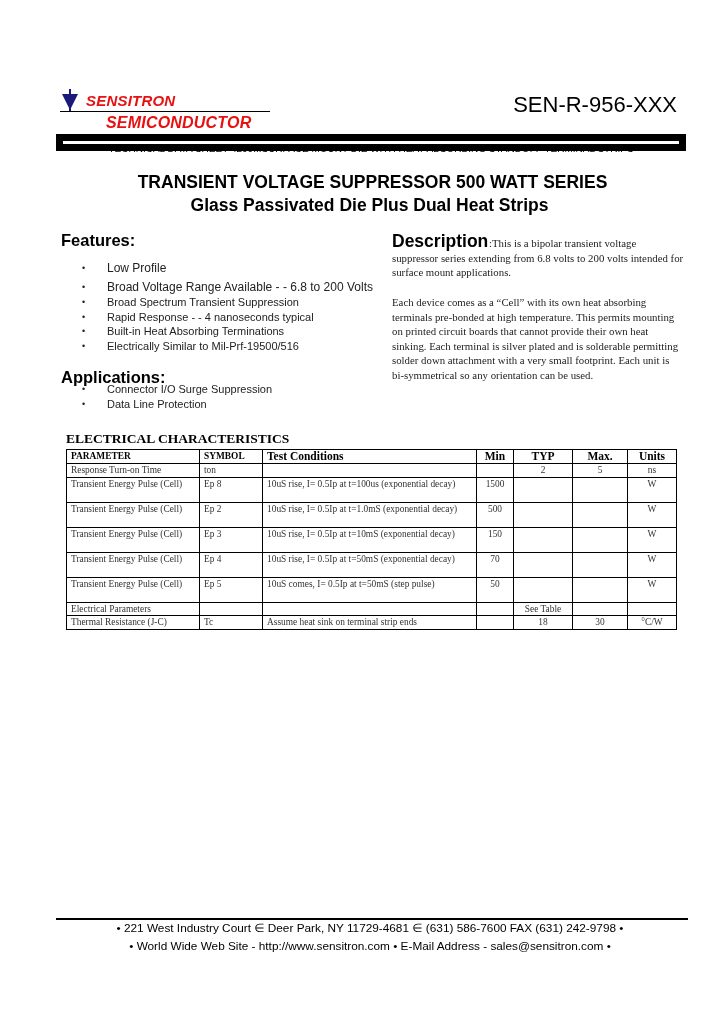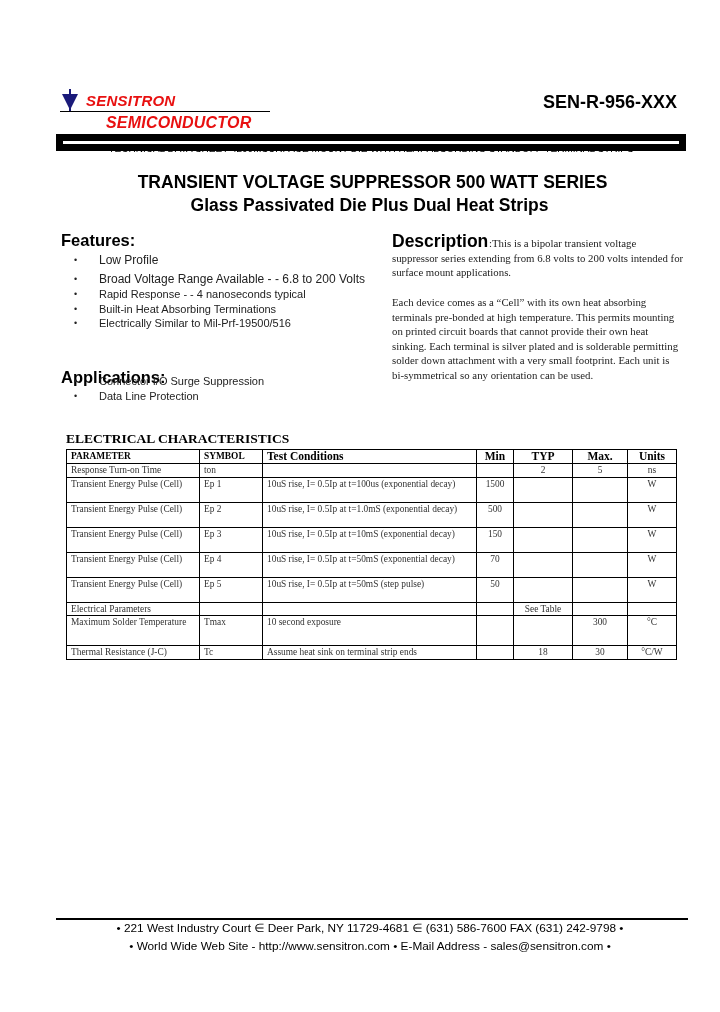--- a/index.html
+++ b/index.html
@@ -5,30 +5,30 @@
   html, body { margin: 0; padding: 0; background: #ffffff; }
   body { width: 720px; height: 1012px; position: relative; overflow: hidden; font-family: "Liberation Sans", sans-serif; color: #000; }
 
   
   .logo-tri { position: absolute; left: 62px; top: 94px; width: 0; height: 0;
     border-left: 8px solid transparent; border-right: 8px solid transparent; border-top: 16px solid #1a1a7a; }
   .logo-stem { position: absolute; left: 69px; top: 89px; width: 2px; height: 22px; background: #1a1a7a; }
   .logo-line { position: absolute; left: 60px; top: 111px; width: 210px; height: 1px; background: #000; }
   .logo-sensitron { position: absolute; left: 86px; top: 92px; font-size: 15px; font-weight: bold; font-style: italic; color: #e81010; letter-spacing: 0.2px; }
   .logo-semi { position: absolute; left: 106px; top: 114px; font-size: 16px; font-weight: bold; font-style: italic; color: #e81010; letter-spacing: 0.2px; }
-  .part-number { position: absolute; right: 43px; top: 92px; font-size: 18px; font-weight: bold; color: #000; }
+  .part-number { position: absolute; right: 43px; top: 92px; font-size: 22px; font-weight: normal; color: #000; }
   .banner { position: absolute; left: 56px; top: 134px; width: 630px; height: 17px; border: 7px solid #000000; box-sizing: border-box;
     font-size: 10px; text-align: center; line-height: 15px; }
 
   .title1 { position: absolute; left: 0; width: 745px; top: 172px; text-align: center; font-size: 17.5px; font-weight: bold; }
   .title2 { position: absolute; left: 0; width: 683px; top: 195px; text-align: center; font-size: 17.5px; font-weight: bold; }
   .title2 { left: 28px; }
 
   .sec-head { position: absolute; font-size: 16.5px; font-weight: bold; }
-  ul.bullets { position: absolute; margin: 0; padding: 0; list-style: none; }
+  ul.bullets { position: absolute; margin: 8px; padding: 0; list-style: none; }
   ul.bullets li { position: relative; padding-left: 38px; font-size: 11px; color: #222; }
   ul.bullets li::before { content: "\2022"; position: absolute; left: 13px; top: 0; font-size: 9px; }
 
   .desc-head { position: absolute; left: 392px; top: 231px; font-size: 17.5px; font-weight: bold; text-align: center; }
   .desc-p { position: absolute; font-family: "Liberation Serif", serif; font-size: 10.8px; line-height: 14.5px; color: #222; margin: 0; }
 
   .ec-title { position: absolute; left: 66px; top: 431px; font-family: "Liberation Serif", serif; font-weight: bold; font-size: 13.5px; }
 
   table.ec { position: absolute; left: 66px; top: 449px; width: 610px; border-collapse: collapse; table-layout: fixed;
     font-family: "Liberation Serif", serif; font-size: 9.4px; color: #333; }
@@ -56,20 +56,21 @@
 <div class="part-number">SEN-R-956-XXX</div>
 <div class="banner">TECHNICAL DATA SHEET 4200...SURFACE MOUNT DIE WITH HEAT ABSORBING STANDOFF TERMINAL STRIPS</div>
 
 <div class="title1">TRANSIENT VOLTAGE SUPPRESSOR 500 WATT SERIES</div>
 <div class="title2">Glass Passivated Die Plus Dual Heat Strips</div>
 
 <div class="sec-head" style="left:61px; top:231px;">Features:</div>
 <ul class="bullets" style="left:61px; top:252px;">
   <li style="font-size:12px; height:19px; line-height:16px;">Low Profile</li>
   <li style="font-size:12px; height:16px; line-height:16px;">Broad Voltage Range Available - - 6.8 to 200 Volts</li>
+  <li style="height:14.5px; line-height:14px;">Broad Spectrum Transient Suppression</li>
   <li style="height:14.5px; line-height:14px;">Rapid Response - - 4 nanoseconds typical</li>
   <li style="height:14.5px; line-height:14px;">Built-in Heat Absorbing Terminations</li>
   <li style="height:14.5px; line-height:14px;">Electrically Similar to Mil-Prf-19500/516</li>
 </ul>
 
 <div class="sec-head" style="left:61px; top:368px;">Applications:</div>
 <ul class="bullets" style="left:61px; top:374px;">
   <li style="height:14.5px; line-height:14px;">Connector I/O Surge Suppression</li>
   <li style="height:14.5px; line-height:14px;">Data Line Protection</li>
 </ul>
@@ -105,21 +106,21 @@
       <td>Response Turn-on Time</td>
       <td>ton</td>
       <td></td>
       <td class="c"></td>
       <td class="c">2</td>
       <td class="c">5</td>
       <td class="c">ns</td>
     </tr>
     <tr style="height:25px">
       <td class="just">Transient Energy Pulse (Cell)</td>
-      <td>Ep 1</td>
+      <td>Ep 8</td>
       <td class="just">10uS rise, I= 0.5Ip at t=100us (exponential decay)</td>
       <td class="c">1500</td>
       <td class="c"></td>
       <td class="c"></td>
       <td class="c">W</td>
     </tr>
     <tr style="height:25px">
       <td class="just">Transient Energy Pulse (Cell)</td>
       <td>Ep 2</td>
       <td class="just">10uS rise, I= 0.5Ip at t=1.0mS (exponential decay)</td>
@@ -142,43 +143,34 @@
       <td>Ep 4</td>
       <td class="just">10uS rise, I= 0.5Ip at t=50mS (exponential decay)</td>
       <td class="c">70</td>
       <td class="c"></td>
       <td class="c"></td>
       <td class="c">W</td>
     </tr>
     <tr style="height:25px">
       <td class="just">Transient Energy Pulse (Cell)</td>
       <td>Ep 5</td>
-      <td>10uS rise, I= 0.5Ip at t=50mS (step pulse)</td>
+      <td>10uS comes, I= 0.5Ip at t=50mS (step pulse)</td>
       <td class="c">50</td>
       <td class="c"></td>
       <td class="c"></td>
       <td class="c">W</td>
     </tr>
     <tr style="height:13px">
       <td>Electrical Parameters</td>
       <td></td>
       <td></td>
       <td class="c"></td>
       <td class="c">See Table</td>
       <td class="c"></td>
       <td class="c"></td>
-    </tr>
-    <tr style="height:30px">
-      <td class="just">Maximum Solder Temperature</td>
-      <td>Tmax</td>
-      <td>10 second exposure</td>
-      <td class="c"></td>
-      <td class="c"></td>
-      <td class="c">300</td>
-      <td class="c">°C</td>
     </tr>
     <tr style="height:14px">
       <td>Thermal Resistance (J-C)</td>
       <td>Tc</td>
       <td>Assume heat sink on terminal strip ends</td>
       <td class="c"></td>
       <td class="c">18</td>
       <td class="c">30</td>
       <td class="c">°C/W</td>
     </tr>

